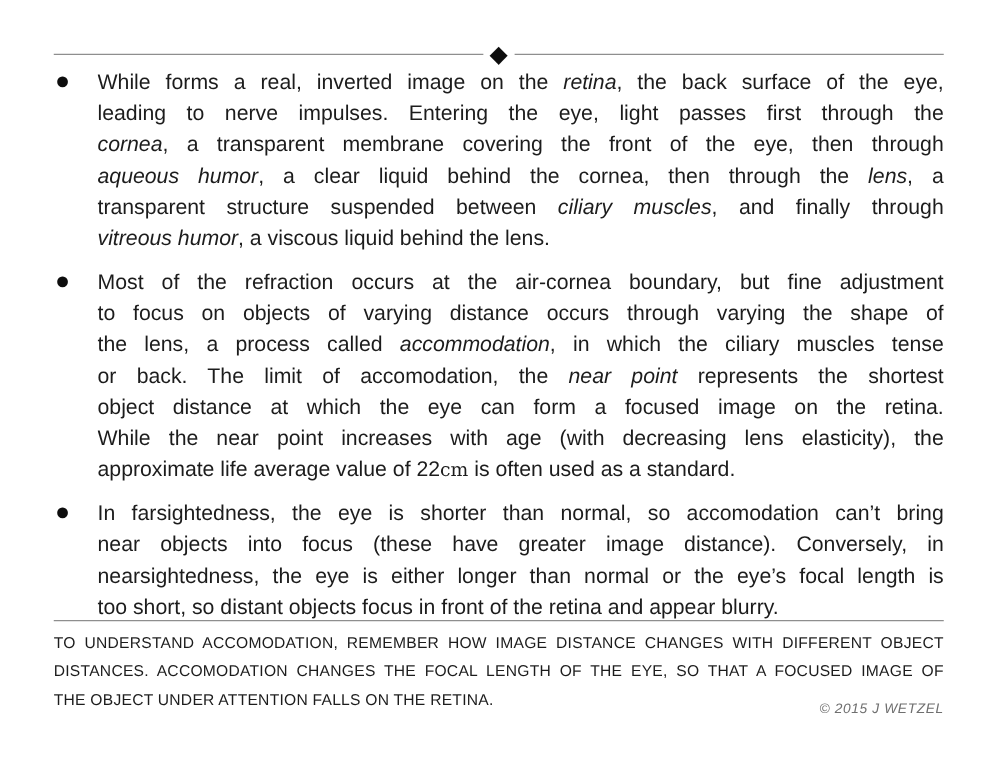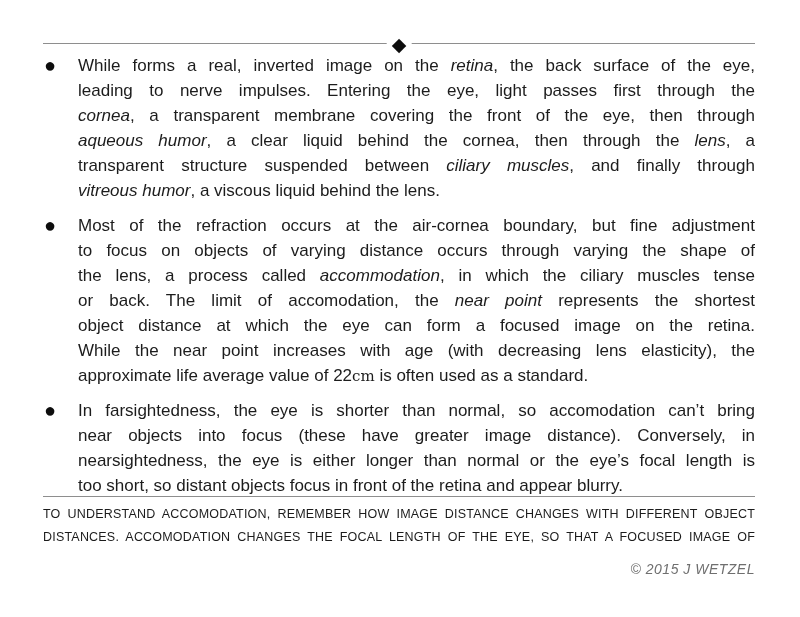--- a/index.html
+++ b/index.html
@@ -93,21 +93,21 @@
     overflow:hidden;
     white-space:nowrap;
   }
   .fn-line.just{
     text-align:justify;
     text-align-last:justify;
   }
   .copyright{
     position:absolute;
     top:561px; right:45px;
-    font-size:14px;
+    font-size:11px;
     font-style:italic;
     letter-spacing:.5px;
     color:var(--muted);
     margin-left:21px;
   }
 </style>
 </head>
 <body>
 
 <div class="page">
@@ -143,17 +143,18 @@
         <div class="line just"><span>nearsightedness, the eye is either longer than normal or the eye’s focal length is</span></div>
         <div class="line"><span>too short, so distant objects focus in front of the retina and appear blurry.</span></div>
       </div>
     </div>
 
   <div class="bottom-rule"></div>
 
   <div class="footnote">
       <div class="fn-line just">TO UNDERSTAND ACCOMODATION, REMEMBER HOW IMAGE DISTANCE CHANGES WITH DIFFERENT OBJECT</div>
       <div class="fn-line just">DISTANCES.  ACCOMODATION CHANGES THE FOCAL LENGTH OF THE EYE, SO THAT A FOCUSED IMAGE OF</div>
+      <div class="fn-line">THE OBJECT UNDER ATTENTION FALLS ON THE RETINA.</div>
     </div>
 
   <div class="copyright">© 2015 J WETZEL</div>
 
 </div>
 
 </body></html>

